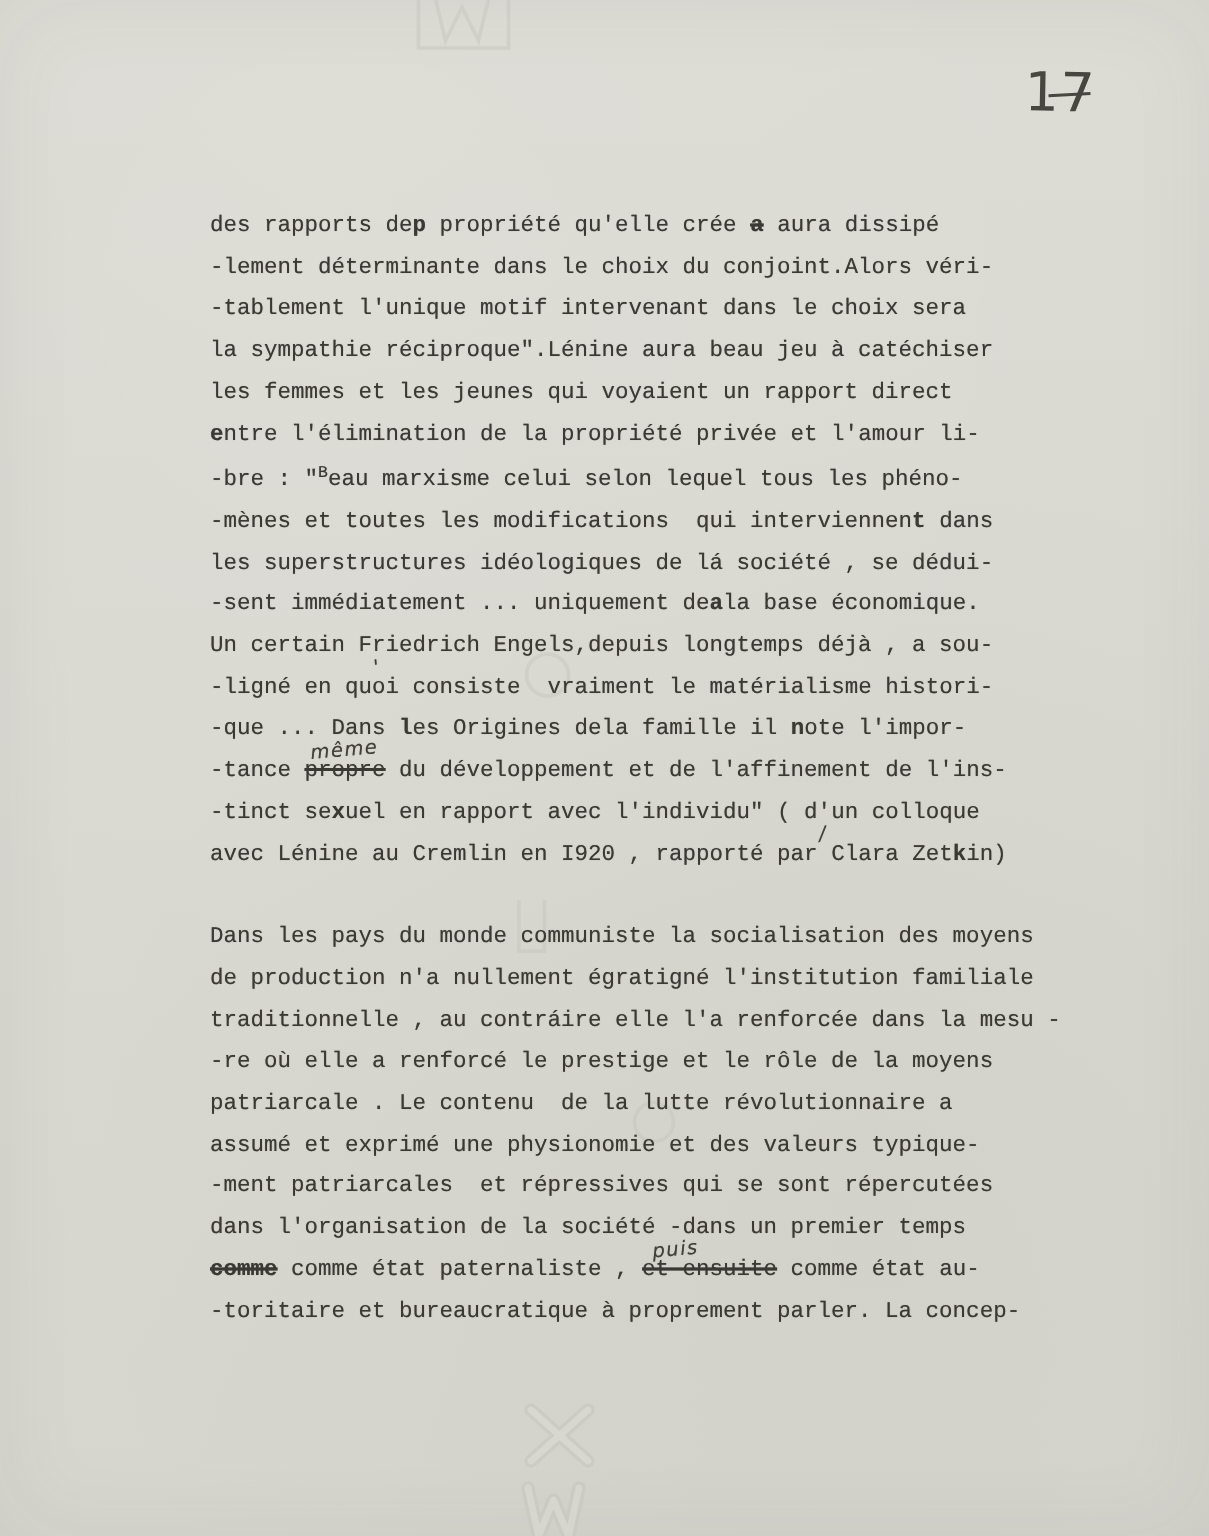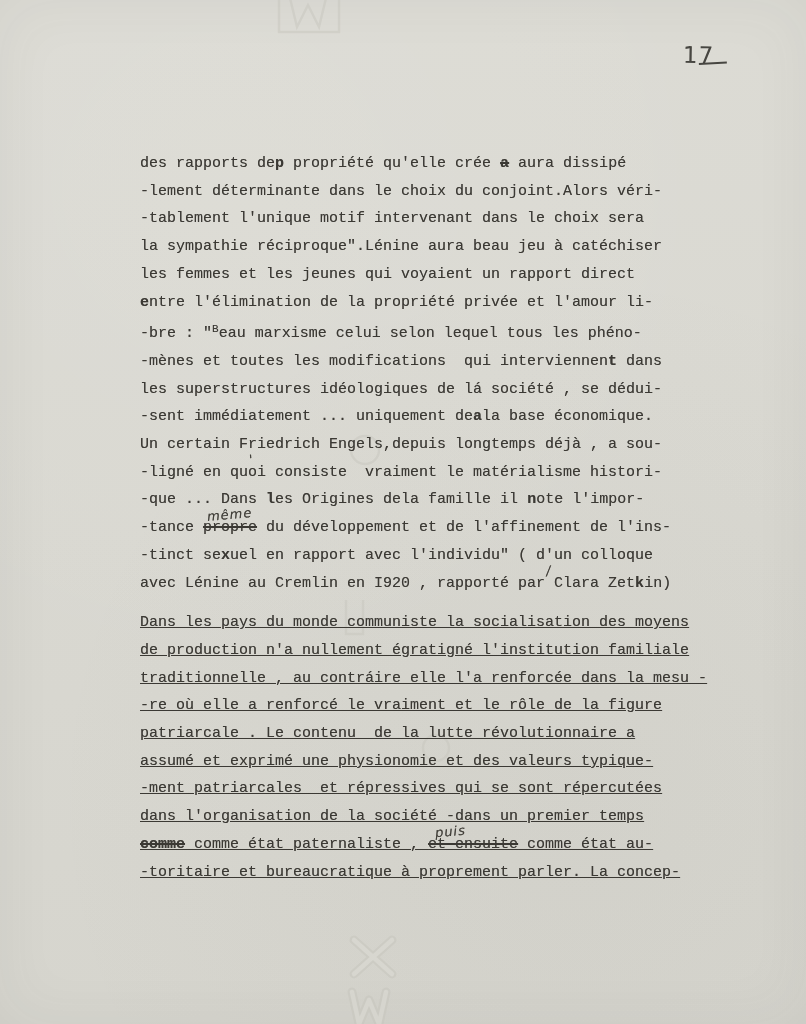--- a/index.html
+++ b/index.html
@@ -12,34 +12,34 @@
       radial-gradient(circle at 72% 78%, rgba(90,90,80,0.04), transparent 55%),
       linear-gradient(180deg, rgba(255,255,255,0.03), rgba(60,60,50,0.03));
     box-shadow:inset 0 0 60px rgba(70,70,60,0.06);
     overflow:hidden;
     font-family:"Liberation Mono", monospace;
   }
   .watermark{position:absolute;left:0;top:0;z-index:0;pointer-events:none;}
   .page-number{
     position:absolute;left:683px;top:42px;z-index:2;
     font-family:"DejaVu Sans", sans-serif;
-    font-size:23px;font-weight:400;color:#474641;
+    font-size:36px;font-weight:400;color:#474641;
     transform:rotate(1deg);letter-spacing:1px;
   }
   .page-number::after{
     content:"";position:absolute;left:16px;top:20px;width:28px;height:2px;
     background:#474641;transform:rotate(-4deg);
   }
   .text-block{
-    position:absolute;left:140px;top:150px;z-index:1;
+    position:absolute;left:140px;top:137px;z-index:1;
     color:#3b3934;
     font-size:15px;line-height:27.7px;
     text-shadow:0 0 0.5px rgba(59,57,52,0.55);
   }
-  .paragraph + .paragraph{margin-top:12px;text-decoration:underline;}
+  .paragraph + .paragraph{margin-top:28px;}
   .line{white-space:pre;}
   .bold{font-weight:700;}
   .strike{text-decoration:line-through;text-decoration-thickness:1.8px;}
   .underline{text-underline-offset:4px;}
   .sup{vertical-align:5px;font-size:11px;}
   .rel{position:relative;}
   .hand-above{
     position:absolute;left:8%;bottom:15px;
     font-family:"DejaVu Sans", sans-serif;font-style:italic;
     font-size:13px;line-height:13px;color:#413f39;
@@ -88,21 +88,21 @@
         <div class="line"><span>-ligné en qu</span><span class="rel">oi<span class="hand-above">'</span></span><span> consiste  vraiment le matérialisme histori-</span></div>
         <div class="line"><span>-que ... Dans </span><span class="bold">l</span><span>es </span><span class="underline">Origines dela famille </span><span>il </span><span class="bold">n</span><span>ote l'impor-</span></div>
         <div class="line"><span>-tance </span><span class="strike rel">propre<span class="hand-above">même</span></span><span> du développement et de l'affinement de l'ins-</span></div>
         <div class="line"><span>-tinct se</span><span class="bold">x</span><span>uel en rapport avec l'individu" ( d'un colloque</span></div>
         <div class="line"><span>avec Lénine au Cremlin en I920 , rapporté par</span><span class="rel"> <span class="hand-above">/</span></span><span>Clara Zet</span><span class="bold">k</span><span>in)</span></div>
       </div>
       <div class="paragraph">
         <div class="line"><span>Dans les pays du monde communiste la socialisation des moyens</span></div>
         <div class="line"><span>de production n'a nullement égratigné l'institution familiale</span></div>
         <div class="line"><span>traditionnelle , au contráire elle l'a renforcée dans la mesu -</span></div>
-        <div class="line"><span>-re où elle a renforcé le vraiment et le rôle de la figure</span></div>
+        <div class="line"><span>-re où elle a renforcé le prestige et le rôle de la moyens</span></div>
         <div class="line"><span>patriarcale . Le contenu  de la lutte révolutionnaire a</span></div>
         <div class="line"><span>assumé et exprimé une physionomie et des valeurs typique-</span></div>
         <div class="line"><span>-ment patriarcales  et répressives qui se sont répercutées</span></div>
         <div class="line"><span>dans l'organisation de la société -dans un premier temps</span></div>
         <div class="line"><span class="strike bold">comme</span><span> comme état paternaliste , </span><span class="strike rel">et ensuite<span class="hand-above">puis</span></span><span> comme état au-</span></div>
         <div class="line"><span>-toritaire et bureaucratique à proprement parler. La concep-</span></div>
       </div>
     </div>
 
 </div>

